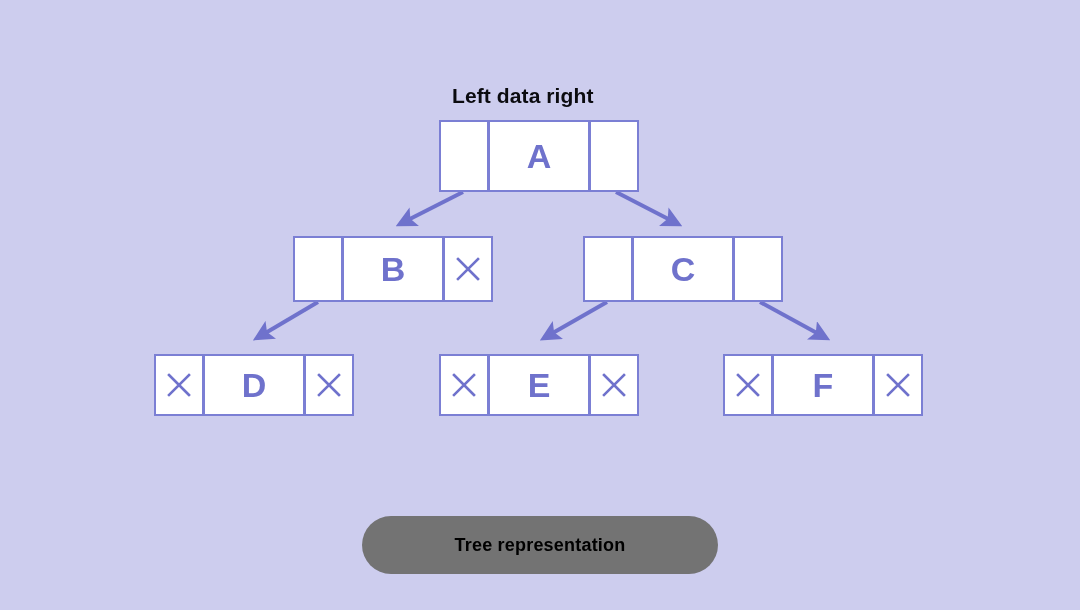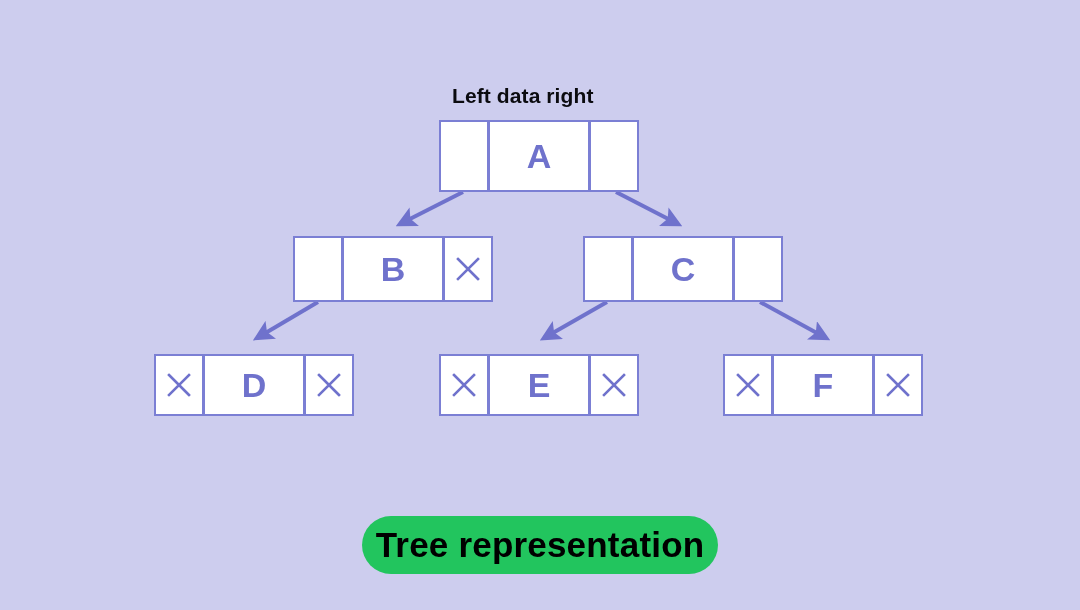--- a/index.html
+++ b/index.html
@@ -66,27 +66,27 @@
   
   .null-mark {
     display: block;
     width: 26px;
     height: 26px;
   }
 
   
   .caption-pill {
     position: absolute;
-    background: #22c55e;
+    background: #737373;
     border-radius: 999px;
     display: flex;
     align-items: center;
     justify-content: center;
     color: #000000;
-    font-size: 35px;
+    font-size: 18px;
     font-weight: bold;
     letter-spacing: 0.2px;
     white-space: nowrap;
     z-index: 3;
   }
 </style>
 </head>
 <body>
 
 <div id="canvas">

